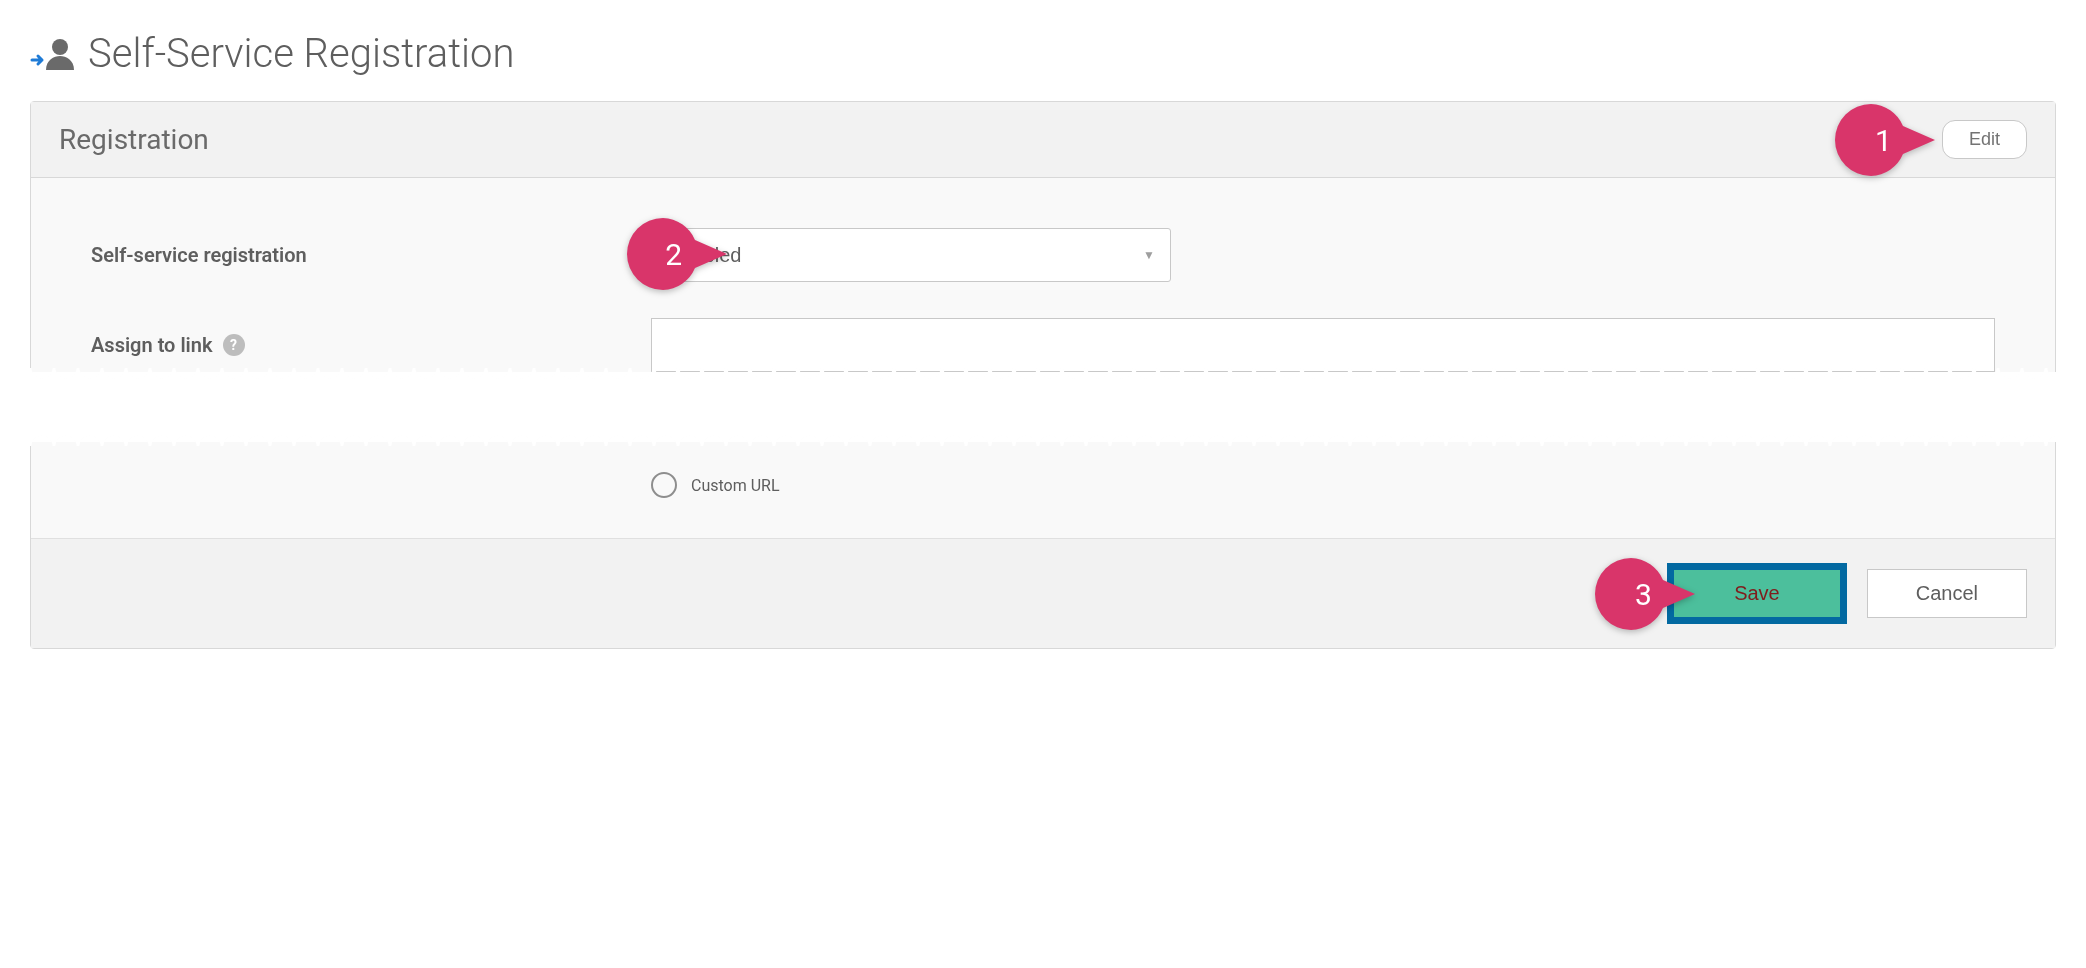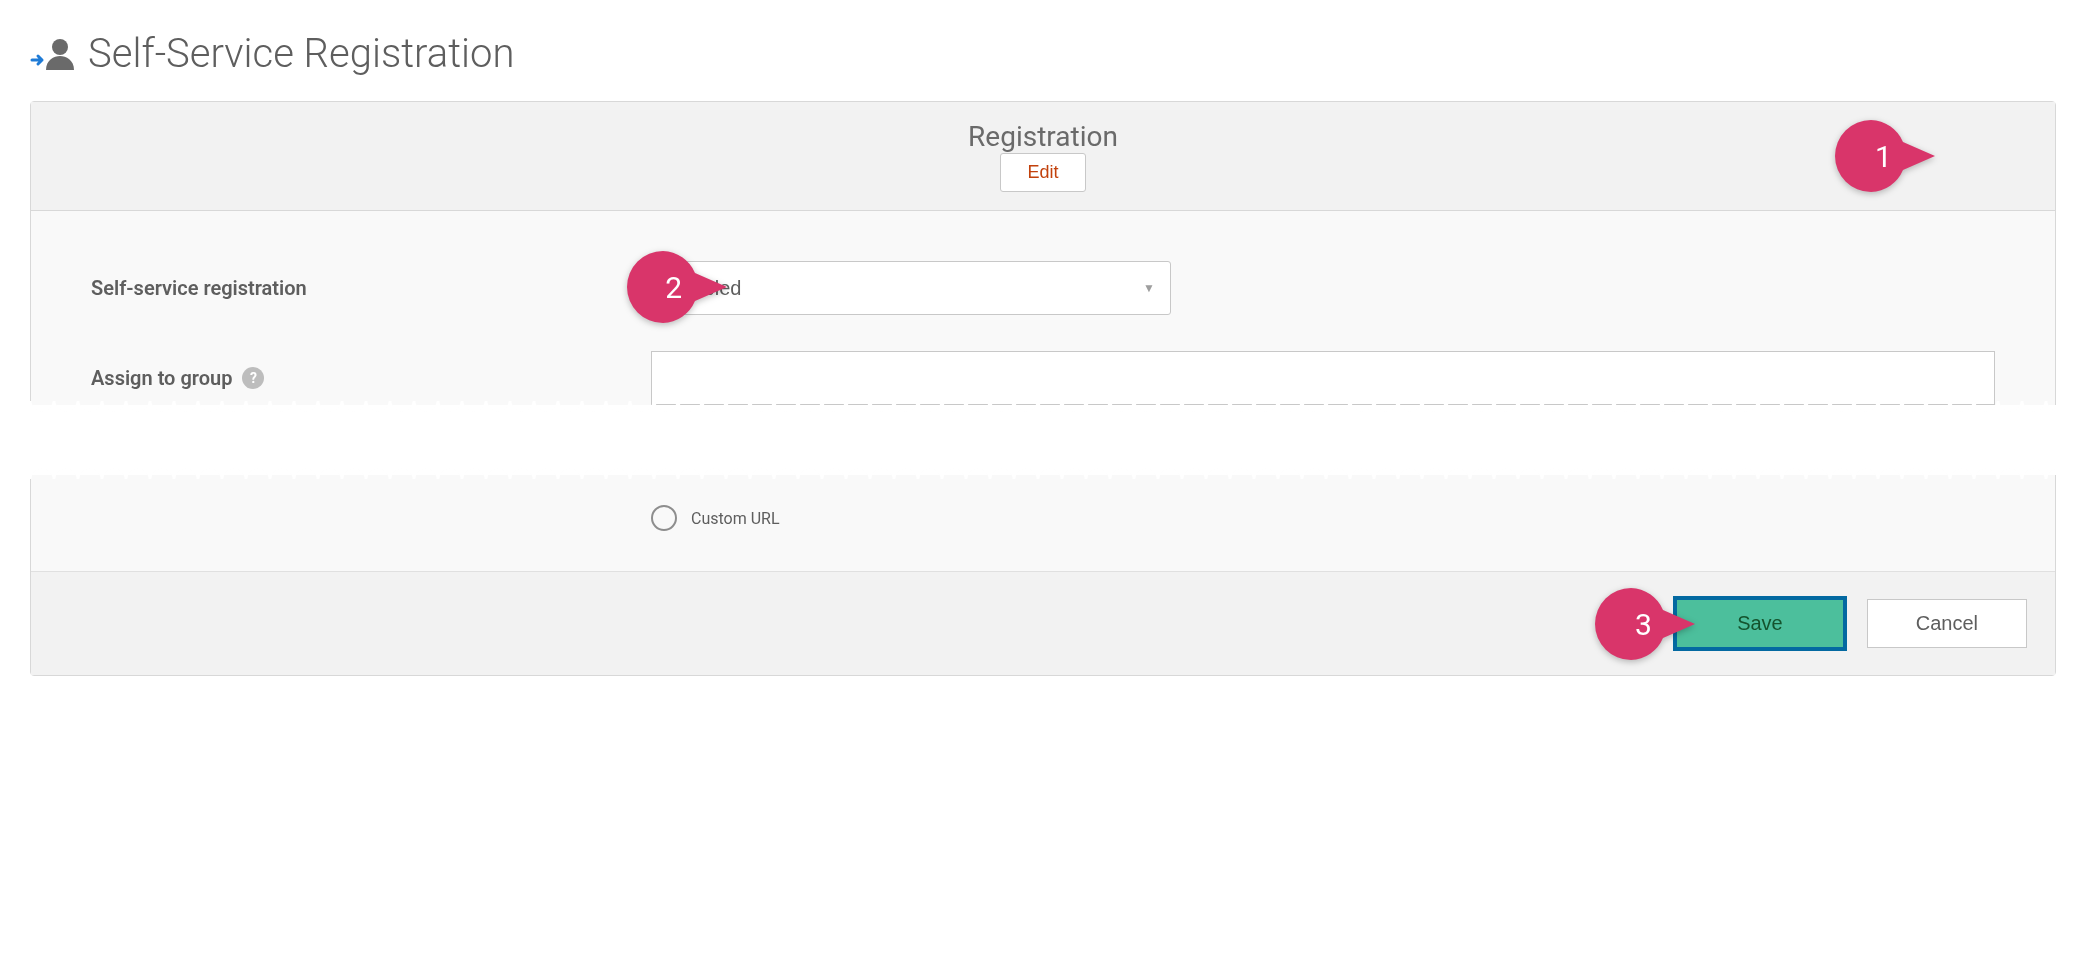--- a/index.html
+++ b/index.html
@@ -34,40 +34,39 @@
     position: relative;
   }
   .panel-header {
     background: #f2f2f2;
     border-bottom: 1px solid #d8d8d8;
     padding: 18px 28px;
     display: flex;
     align-items: center;
     justify-content: space-between;
     position: relative;
-    flex-direction: column;
   }
   .panel-title {
     font-size: 28px;
     font-weight: 400;
     color: #6a6a6a;
   }
   .btn {
     border: 1px solid #c8c8c8;
     background: #ffffff;
-    color: #c2410c;
+    color: #737373;
     font-size: 18px;
     padding: 8px 26px;
-    border-radius: 3px;
+    border-radius: 13px;
     cursor: pointer;
   }
   .btn-primary {
     background: #4cbf9c;
-    border: 4px solid #0369a1;
-    color: #14532d;
+    border: 7px solid #0369a1;
+    color: #7f1d1d;
     font-size: 20px;
     padding: 12px 60px;
   }
   .btn-secondary {
     background: #ffffff;
     border: 1px solid #c8c8c8;
     color: #5e5e5e;
     font-size: 20px;
     padding: 12px 48px;
   }
@@ -280,21 +279,21 @@
         <select class="select">
           <option>Enabled</option>
         </select>
         <span class="select-caret">▼</span>
       </div>
     </div>
 
 
     <div class="form-row" style="margin-bottom:0;">
       <div class="form-label">
-        <span>Assign to group</span>
+        <span>Assign to link</span>
         <span class="help-circle">?</span>
       </div>
       <input type="text" class="text-input" style="">
     </div>
 
     <div class="torn-gap"></div>
 
     <div class="radio-wrap">
       <span class="radio-circle"></span>
       <span class="radio-label">Custom URL</span>

